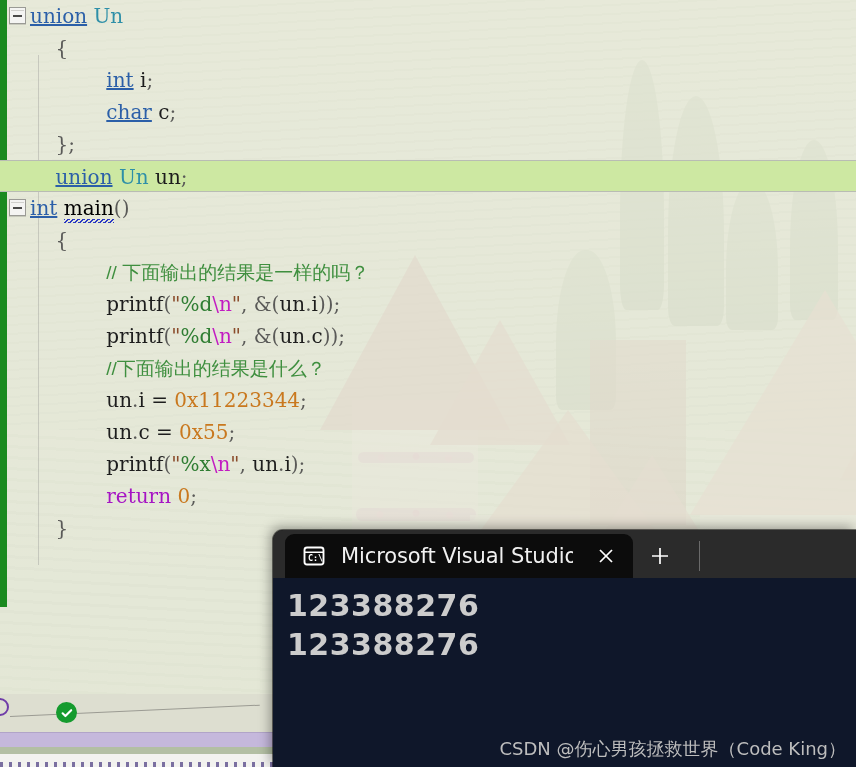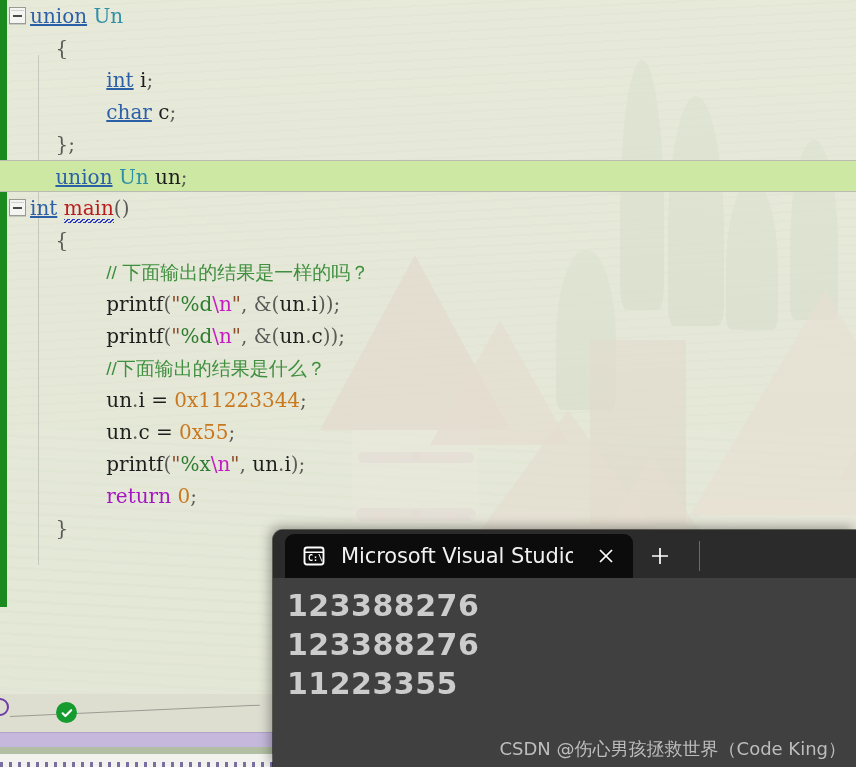--- a/index.html
+++ b/index.html
@@ -163,21 +163,21 @@
   .kw      { color: #2b5fa8; text-decoration: underline; }      
   .type    { color: #2e8fa8; }      
   .plain   { color: #1d1d1d; }
   .punc    { color: #5a5a58; }
   .str     { color: #8a4b2a; }      
   .spec    { color: #2f7d32; }      
   .esc     { color: #c21bc2; }      
   .num     { color: #c9781e; }      
   .cmt     { color: #3f8f3f; }      
   .ctl     { color: #a615c4; margin-top: 24px; }      
-  .fn      { color: #b91c1c; position: relative; }
+  .fn      { color: #000000; position: relative; }
   .fn .squiggle {
     position: absolute; left: 0; right: 0; bottom: -3px; height: 4px;
     background-image: repeating-linear-gradient(135deg,
         #2b39c4 0 1.4px, transparent 1.4px 2.8px);
     background-size: 5px 4px;
     background-repeat: repeat-x;
   }
   .cjk { font-family: Liberation Sans, sans-serif; font-size: 19px; }
 
   
@@ -282,21 +282,21 @@
   }
   #term-divider {
     width: 1px; height: 30px;
     background: #6a6a6a;
     margin-left: 12px; margin-bottom: 7px;
     flex: none;
   }
   #term-body {
     position: relative;
     height: 189px;
-    background: #404040;
+    background: #0f172a;
     padding: 8px 0 0 14px;
   }
   .term-line {
     font-family: "DejaVu Sans", sans-serif;
     font-size: 30px;
     line-height: 39px;
     color: #cccccc;
     font-weight: 700;
     letter-spacing: .5px;
     white-space: pre;
@@ -388,19 +388,18 @@
           <line x1="4" y1="12" x2="20" y2="12" stroke="#ffffff" stroke-width="1.7"></line>
         </svg>
       </div>
       <div id="term-divider"></div>
     </div>
 
     <div id="term-body">
       <div id="term-output">
           <div class="term-line">123388276</div>
           <div class="term-line">123388276</div>
-          <div class="term-line">11223355</div>
         </div>
       <div id="watermark">CSDN @伤心男孩拯救世界（Code King）</div>
     </div>
   </div>
 
 </div>
 
 </body></html>

